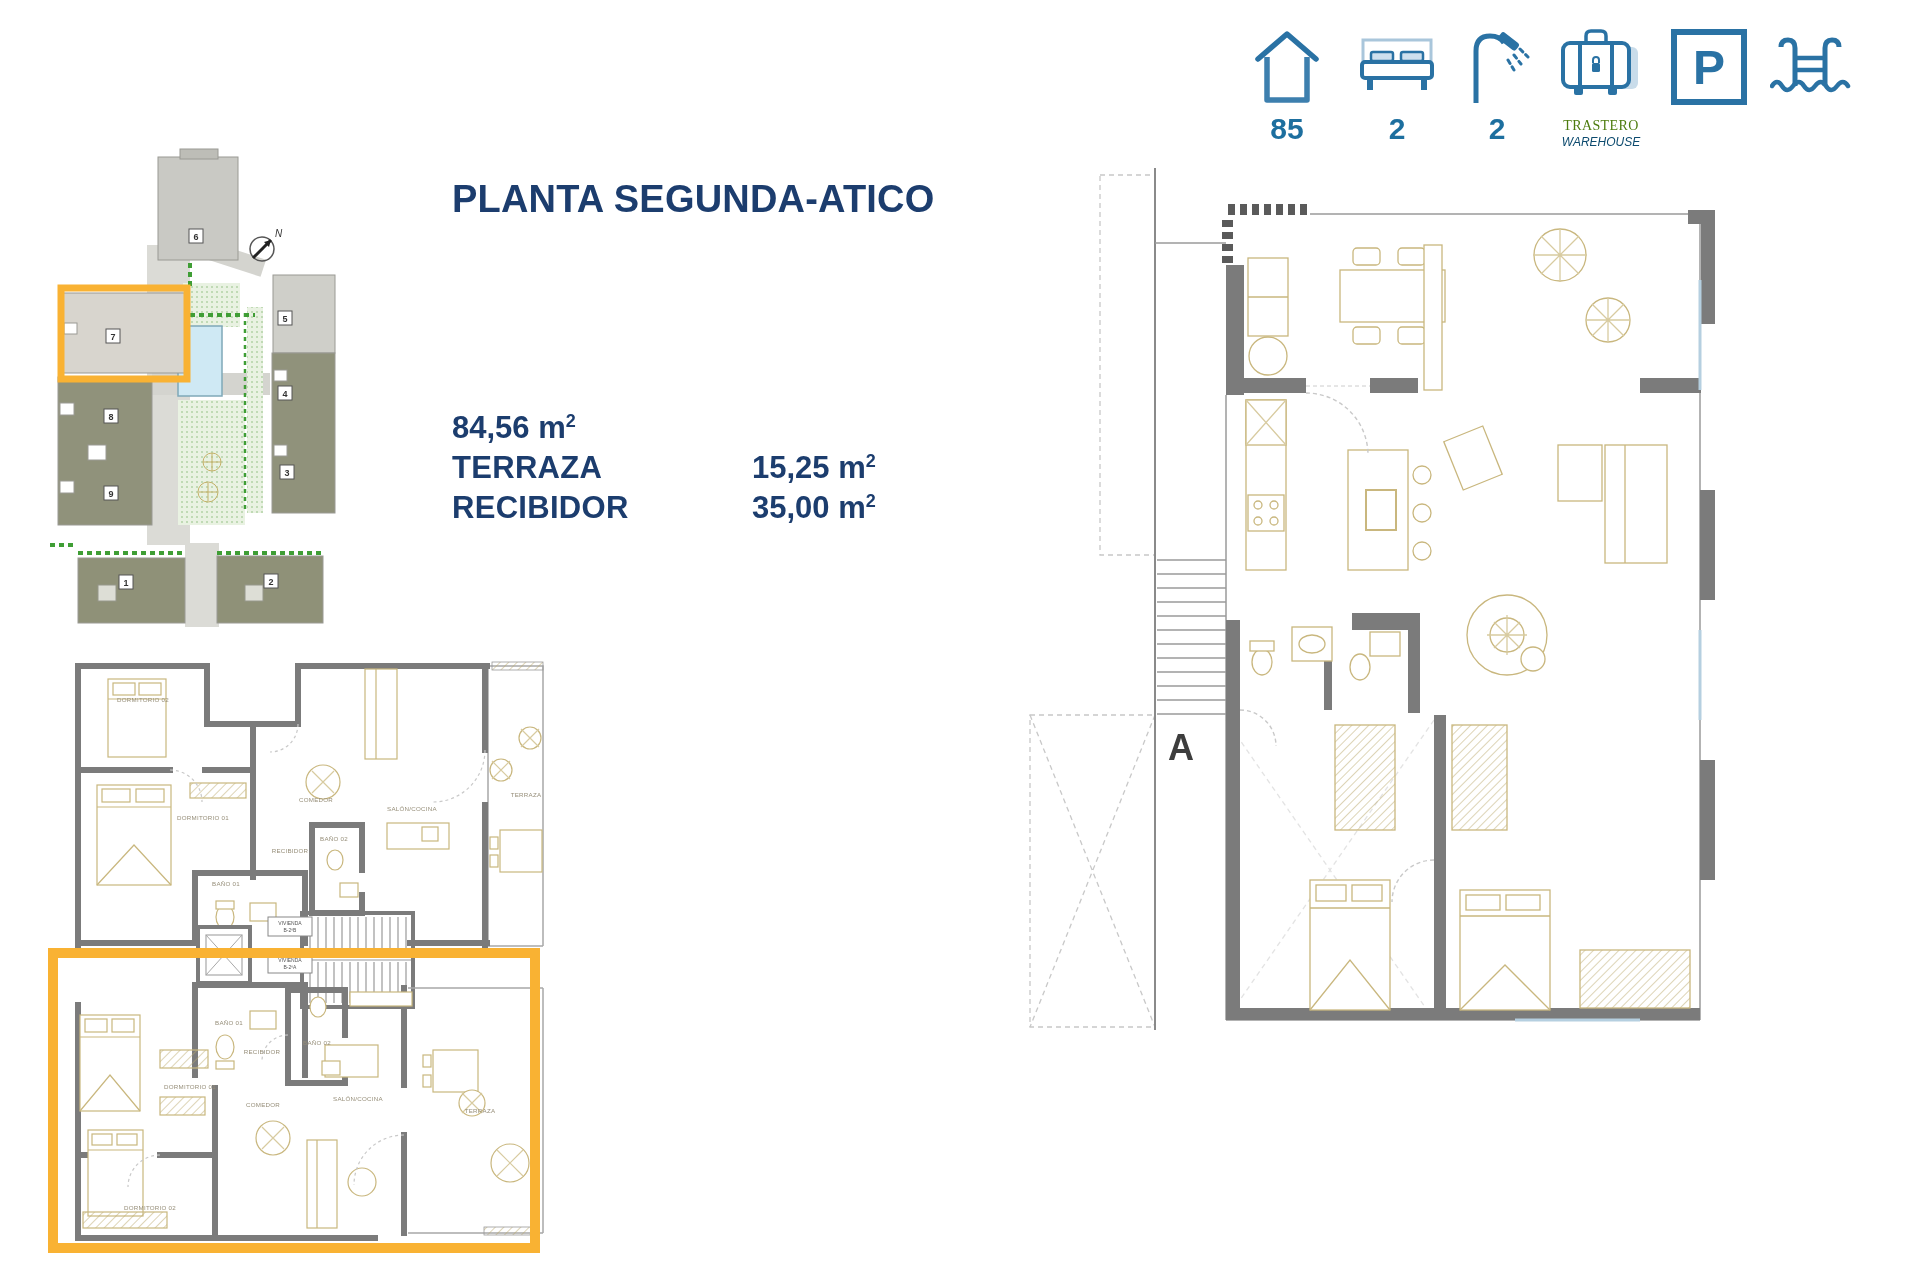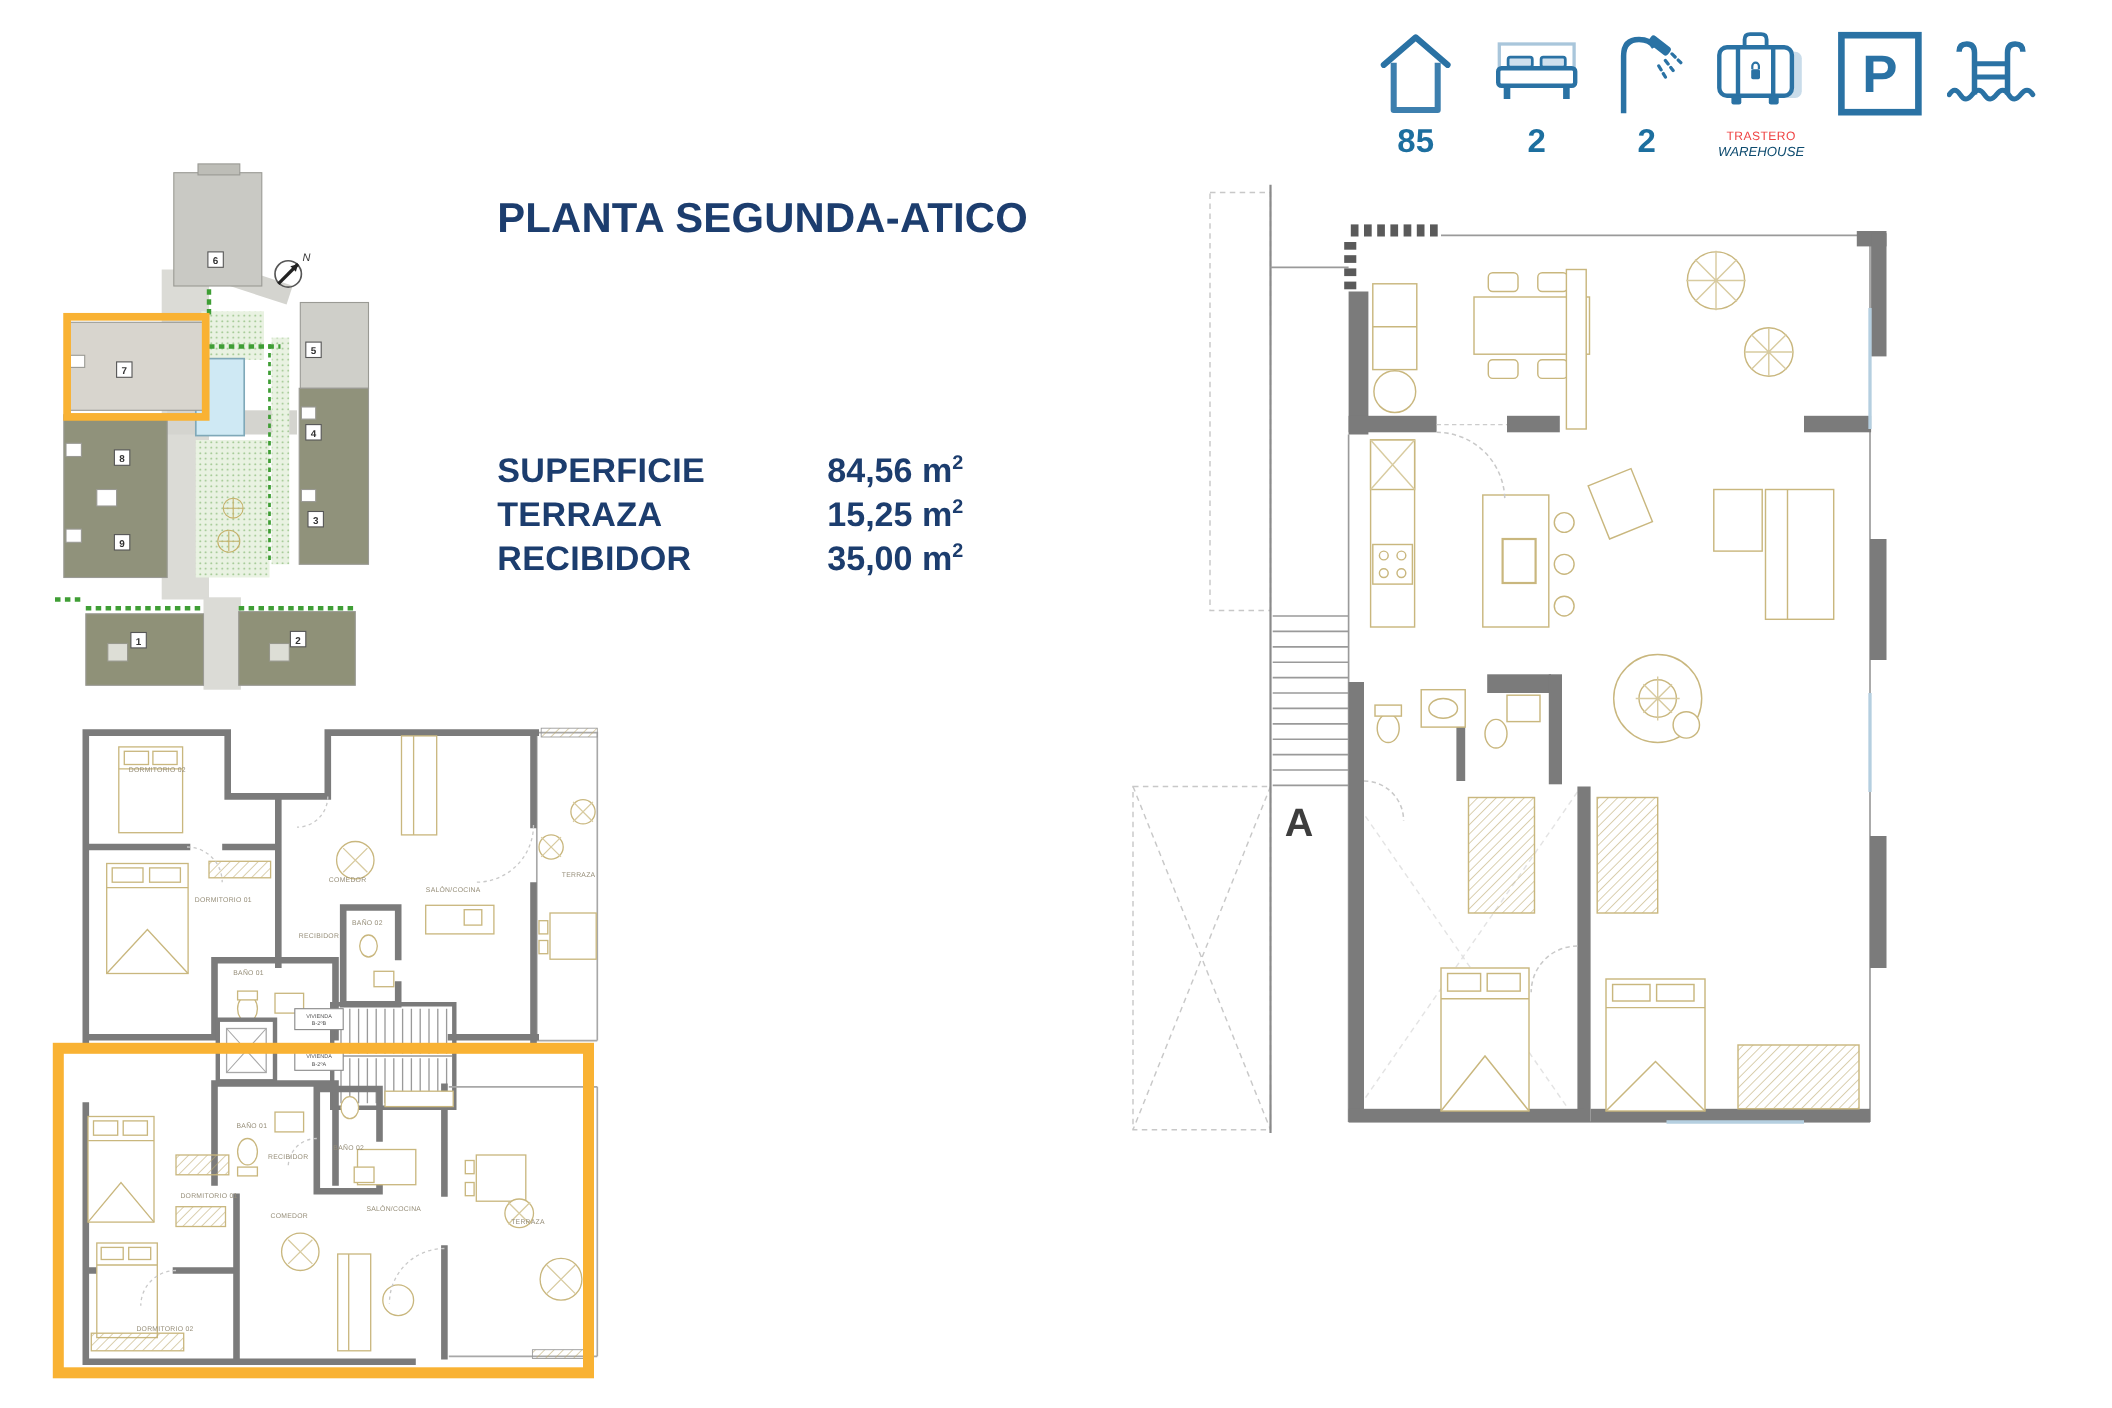--- a/index.html
+++ b/index.html
@@ -8,21 +8,21 @@
     background:#ffffff;font-family:"Liberation Sans",sans-serif;
   }
   .abs{position:absolute;}
 
   
   .amenity{position:absolute;top:24px;width:90px;text-align:center;}
   .amenity .ico{height:86px;display:flex;align-items:center;justify-content:center;}
   .amenity .num{
     margin-top:2px;font-size:30px;font-weight:bold;color:#1d6f9f;letter-spacing:0;
   }
-  .amenity .lbl{margin-top:8px;font-size:11px;color:#ef4444;letter-spacing:.4px;}
+  .amenity .lbl{margin-top:8px;font-size:14px;color:#4d7c0f;letter-spacing:.4px;font-family:Liberation Serif, serif;}
   .amenity .sublbl{margin-top:1px;font-size:12px;color:#0c4a6e;font-style:italic;}
 
   
   .title-block{
     position:absolute;left:452px;top:176px;color:#1c3d6e;
     font-size:38px;font-weight:bold;line-height:47px;letter-spacing:.2px;
   }
   .specs{position:absolute;left:452px;top:410px;color:#1c3d6e;}
   .spec-row{display:flex;height:40px;align-items:baseline;}
   .spec-label{width:300px;font-size:31px;font-weight:bold;letter-spacing:.3px;}
@@ -107,21 +107,20 @@
     </svg>
   </div>
 </div>
 
 <div class="title-block">
   <div>PLANTA SEGUNDA-ATICO</div>
 </div>
 
 <div class="specs">
   <div class="spec-row">
-    <div class="spec-label">SUPERFICIE</div>
     <div class="spec-value"><span>84,56 m</span><sup>2</sup></div>
   </div>
   <div class="spec-row">
     <div class="spec-label">TERRAZA</div>
     <div class="spec-value"><span>15,25 m</span><sup>2</sup></div>
   </div>
   <div class="spec-row">
     <div class="spec-label">RECIBIDOR</div>
     <div class="spec-value"><span>35,00 m</span><sup>2</sup></div>
   </div>

